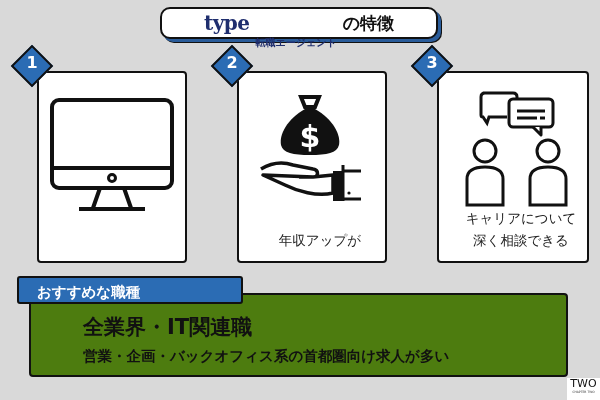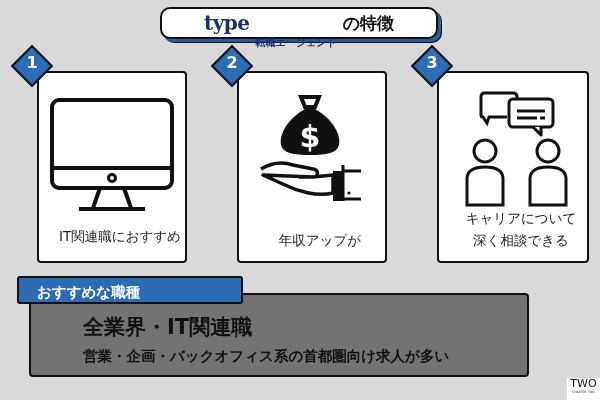--- a/index.html
+++ b/index.html
@@ -44,22 +44,22 @@
     font-size:13.5px; line-height:22px; color:#222;
   }
 
   .rec-label {
     position:absolute; left:17px; top:276px; width:226px; height:28px;
     background:#2b6cb4; border:2px solid #111; border-radius:3px; z-index:2;
     color:#fff; font-weight:bold; font-size:14.5px; line-height:28px;
     padding-left:18px; box-sizing:border-box;
   }
   .rec-box {
-    position:absolute; left:29px; top:293px; width:500px; height:84px;
-    background:#737373; border:2px solid #111; border-radius:4px; box-sizing:border-box;
+    position:absolute; left:29px; top:293px; width:539px; height:84px;
+    background:#4d7c0f; border:2px solid #111; border-radius:4px; box-sizing:border-box;
   }
   .rec-main {
     position:absolute; left:52px; top:18px; font-size:21px; font-weight:bold; color:#111;
   }
   .rec-sub {
     position:absolute; left:52px; top:52px; font-size:14.5px; font-weight:bold; color:#111;
   }
   .logo {
     position:absolute; left:567px; top:378px; width:33px; height:22px; background:#fff;
     text-align:center;
@@ -81,21 +81,20 @@
   <div class="badge-num">1</div>
   <div class="card-icon" style="top:24px">
     <svg width="126" height="116" viewBox="0 0 126 116">
       <rect x="3" y="3" width="120" height="88" rx="7" fill="none" stroke="#111" stroke-width="4"></rect>
       <line x1="3" y1="71" x2="123" y2="71" stroke="#111" stroke-width="4"></line>
       <circle cx="63" cy="81" r="3.5" fill="none" stroke="#111" stroke-width="3"></circle>
       <path d="M51 91 L44 111 M75 91 L82 111" stroke="#111" stroke-width="4" fill="none"></path>
       <line x1="30" y1="112" x2="96" y2="112" stroke="#111" stroke-width="4"></line>
     </svg>
   </div>
-  <div class="card-text" style="bottom:14px">IT関連職におすすめ</div>
 </div>
 
 <div class="card card-2">
   <div class="badge"></div>
   <div class="badge-num">2</div>
   <div class="card-icon" style="top:20px">
     <svg width="110" height="110" viewBox="0 0 110 110">
       <path d="M44 4 L62 4 L58 14 L48 14 Z" fill="none" stroke="#111" stroke-width="4"></path>
       <path d="M48 16 C30 26 22 42 24 52 C26 60 36 62 53 62 C70 62 80 60 82 52 C84 42 76 26 58 16 Z" fill="#111"></path>
       <text x="53" y="54" text-anchor="middle" font-size="30" font-weight="bold" fill="#fff" font-family="DejaVu Sans, sans-serif">$</text>

